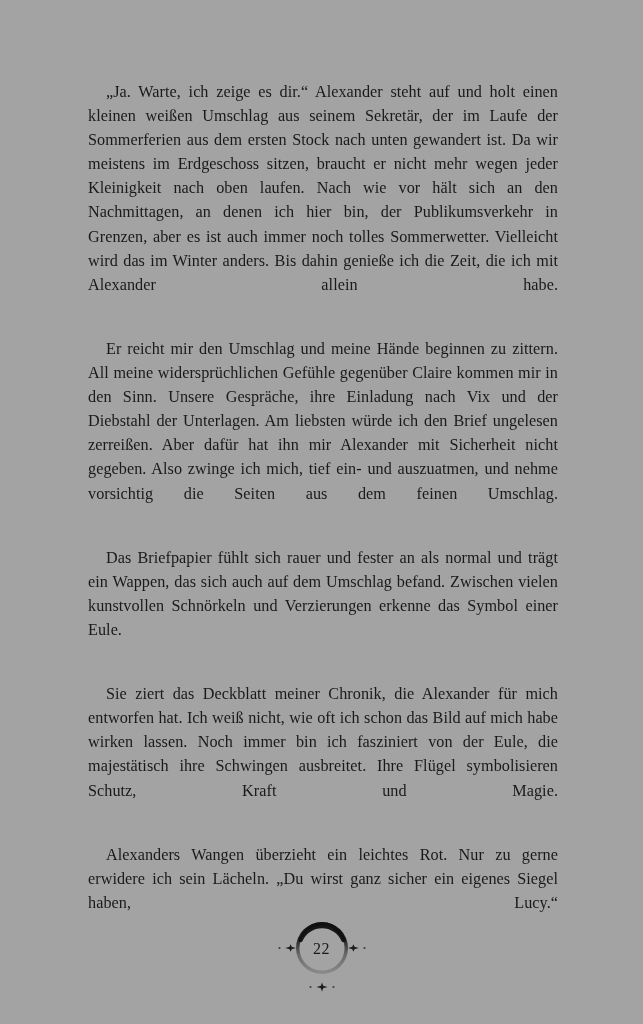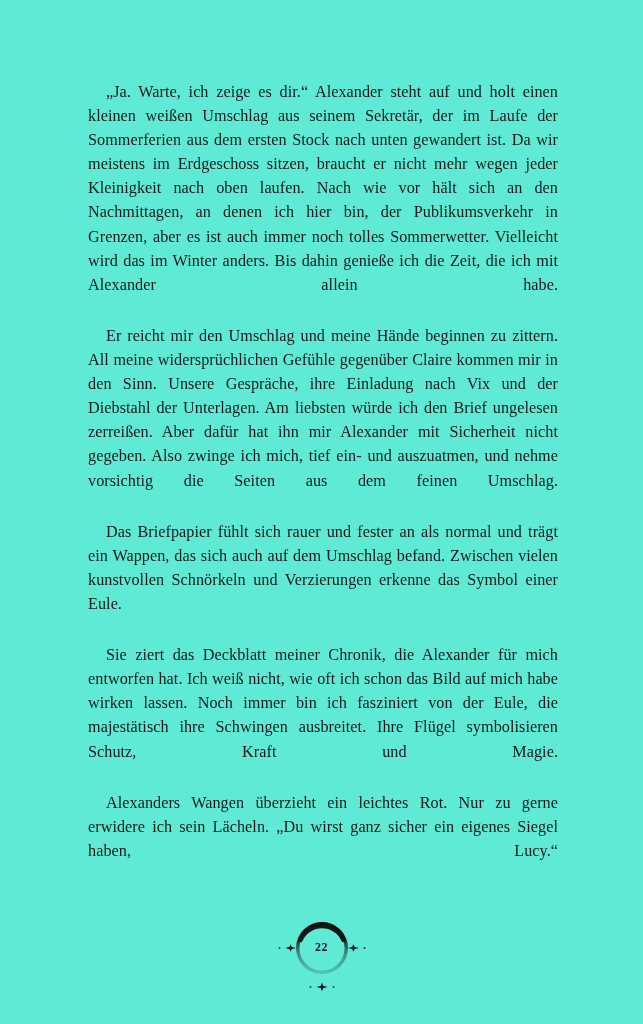--- a/index.html
+++ b/index.html
@@ -13,21 +13,21 @@
     height: 1024px;
     overflow: hidden;
     font-family: "Liberation Serif", "DejaVu Serif", serif;
     color: #1a1a1a;
     position: relative;
   }
 
   .page {
     position: absolute;
     inset: 0;
-    background: #5eead4;
+    background: #a3a3a3;
   }
 
   .textblock {
     position: absolute;
     left: 88px;
     top: 80px;
     width: 470px;
   }
 
   .para {
@@ -35,21 +35,21 @@
     text-align: justify;
     text-justify: inter-word;
     font-size: 16.2px;
     line-height: 24.1px;
     text-indent: 18px;
     hyphens: manual;
     -webkit-hyphens: manual;
     letter-spacing: 0.05px;
     word-spacing: 0.2px;
   }
-  .para + .para { margin-top: 3px; }
+  .para + .para { margin-top: 16px; }
 
   
   .para::after {
     content: "";
     display: inline-block;
     width: 100%;
   }
 
   
   .folio {
@@ -73,22 +73,22 @@
     top: 0;
     display: block;
   }
   .folio-num {
     position: absolute;
     left: 0;
     right: 0;
     top: 41px;
     text-align: center;
     font-family: "Liberation Serif", "DejaVu Serif", serif;
-    font-size: 12px;
-    font-weight: 700;
+    font-size: 16px;
+    font-weight: 400;
     color: #1a1a1a;
     letter-spacing: 0.4px;
     line-height: 1;
   }
 </style>
 </head>
 <body>
 
 <div class="page">
 

